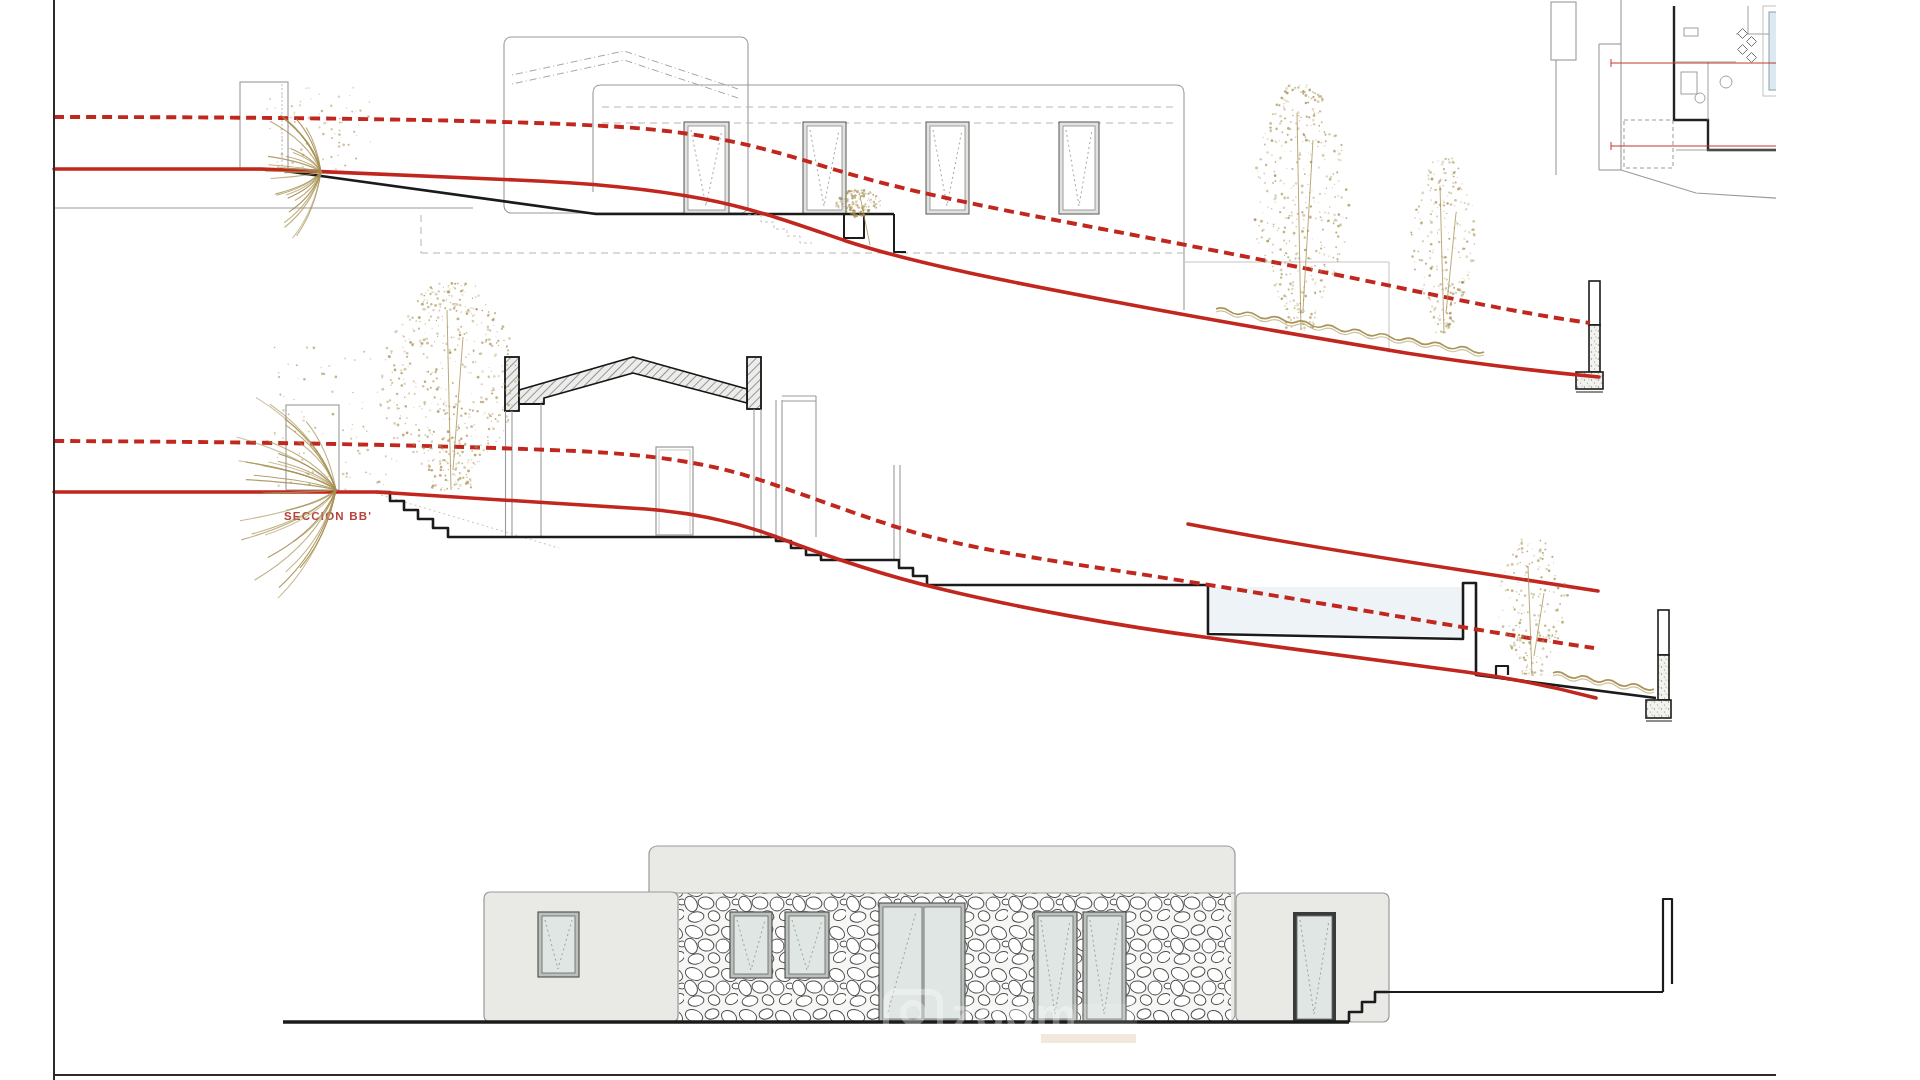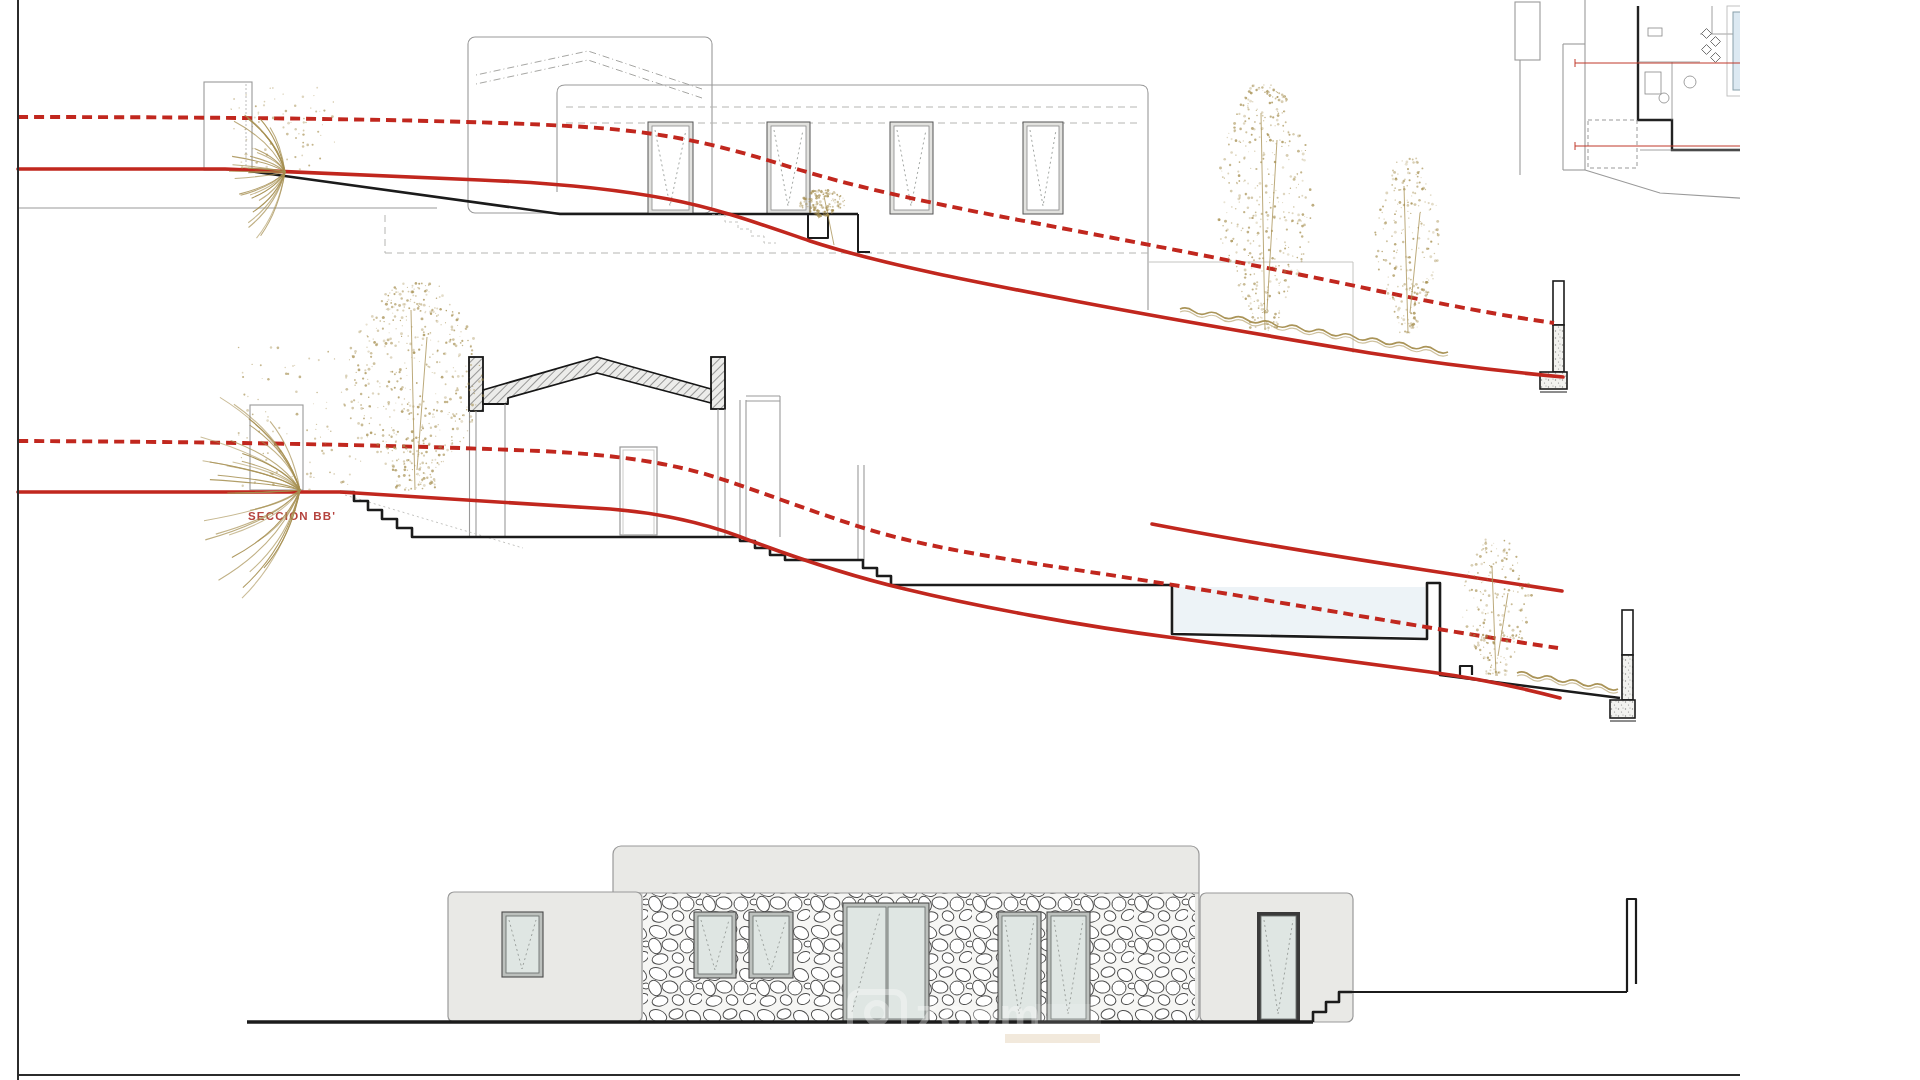--- a/index.html
+++ b/index.html
@@ -1,16 +1,16 @@
 <!DOCTYPE html>
 <html style="--c-red: #c1271e; --c-gray: #9a9a9a; --c-black: #1b1b1b; --c-wall: #e9e9e6; --c-glass: #dfe6e3; --c-pool: #edf3f7; --c-label: #b5433e; --c-border: #2b2b2b; --c-bg: #ffffff; --c-wmk: #ffffff; --c-wmsub: #c69b5f;"><head>
 <meta charset="utf-8">
 <style>
   html,body{margin:0;padding:0;background:#ffffff;font-family:"Liberation Sans",sans-serif;}
-  #stage{position:relative;width:1740px;height:1080px;background:var(--c-bg,#fff);overflow:hidden;}
+  #stage{position:relative;width:1740px;height:1080px;background:var(--c-bg,#fff);overflow:hidden;padding-left:36px;}
   svg{display:block;}
   .thin{stroke:var(--c-gray);stroke-width:1.1;fill:none;}
   .thinner{stroke:#c4c4c1;stroke-width:1;fill:none;}
   .dashedgray{stroke:#b5b5b2;stroke-width:1;fill:none;stroke-dasharray:7 5;}
   .dashdot{stroke:#a6a6a3;stroke-width:1;fill:none;stroke-dasharray:1 3 7 3;}
   .blk{stroke:var(--c-black);fill:none;stroke-linejoin:round;stroke-linecap:butt;}
   .red-solid{stroke:var(--c-red);stroke-width:3.6;fill:none;stroke-linecap:round;}
   .red-dash{stroke:var(--c-red);stroke-width:3.9;fill:none;stroke-dasharray:10 6;stroke-linecap:butt;}
   .fillvol{fill:var(--c-wall);stroke:var(--c-gray);stroke-width:1.2;}
   .glass{fill:var(--c-glass);stroke:#6d726f;stroke-width:0.9;}

